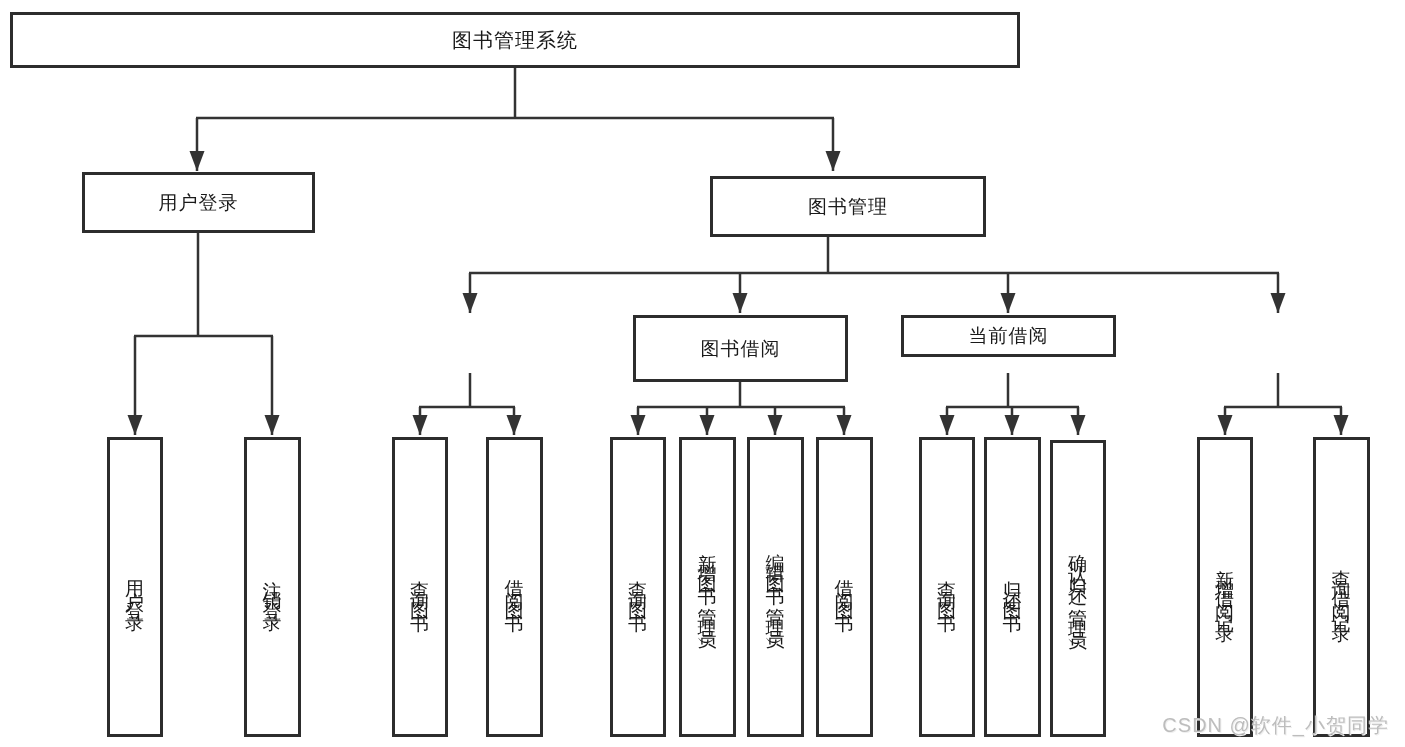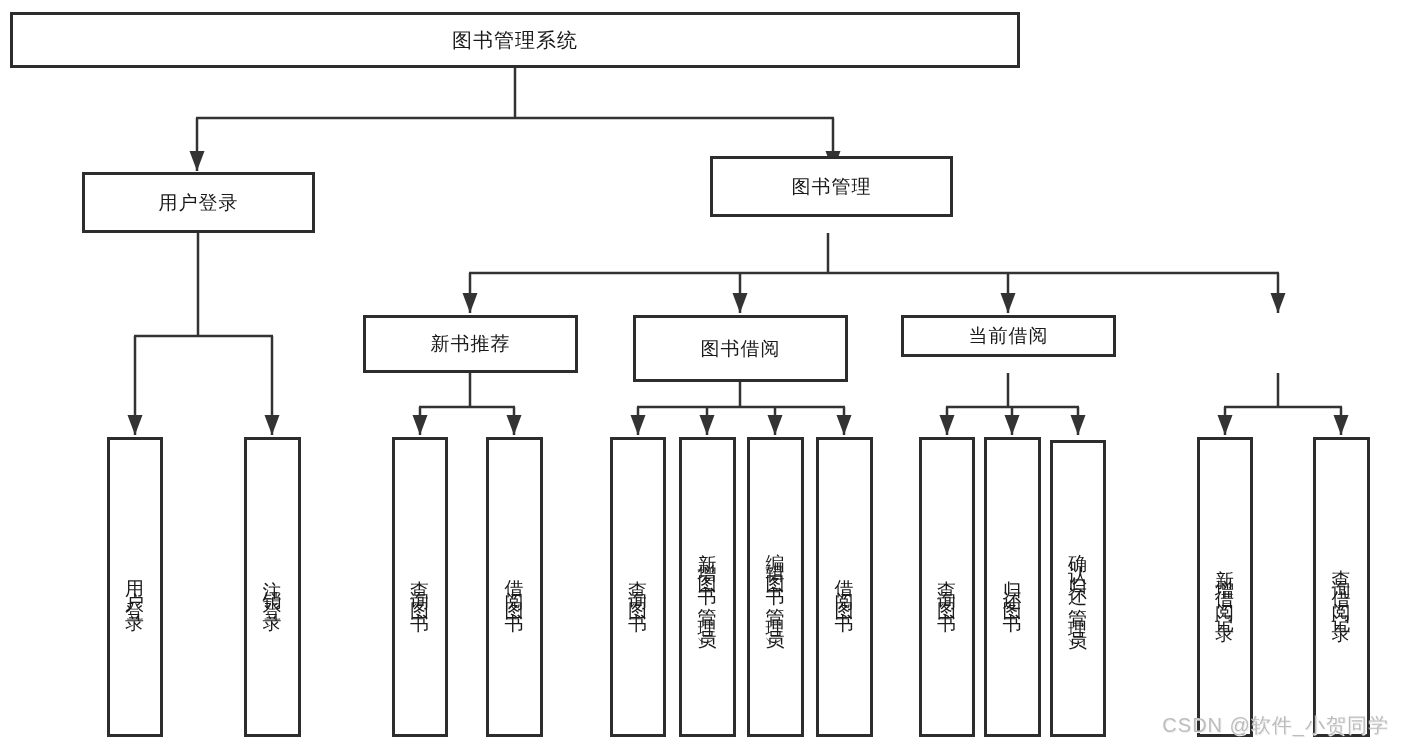--- a/index.html
+++ b/index.html
@@ -81,27 +81,24 @@
     </g>
   </svg>
 
   <div class="box h root" style="left:10px;top:12px;width:1010px;height:56px">
     <span>图书管理系统</span>
   </div>
 
   <div class="box h" style="left:82px;top:172px;width:233px;height:61px">
     <span>用户登录</span>
   </div>
-  <div class="box h" style="left:710px;top:156px;width:243px;height:61px">
+  <div class="box h" style="left:710px;top:176px;width:276px;height:61px">
     <span>图书管理</span>
   </div>
 
-  <div class="box h" style="left:363px;top:315px;width:215px;height:58px">
-    <span>新书推荐</span>
-  </div>
   <div class="box h" style="left:633px;top:315px;width:215px;height:67px">
     <span>图书借阅</span>
   </div>
   <div class="box h" style="left:901px;top:315px;width:215px;height:42px">
     <span>当前借阅</span>
   </div>
 
   <div class="box v" style="left:107px;top:437px;width:56px;height:300px">
     <span class="vtext">用户登录</span>
   </div>

